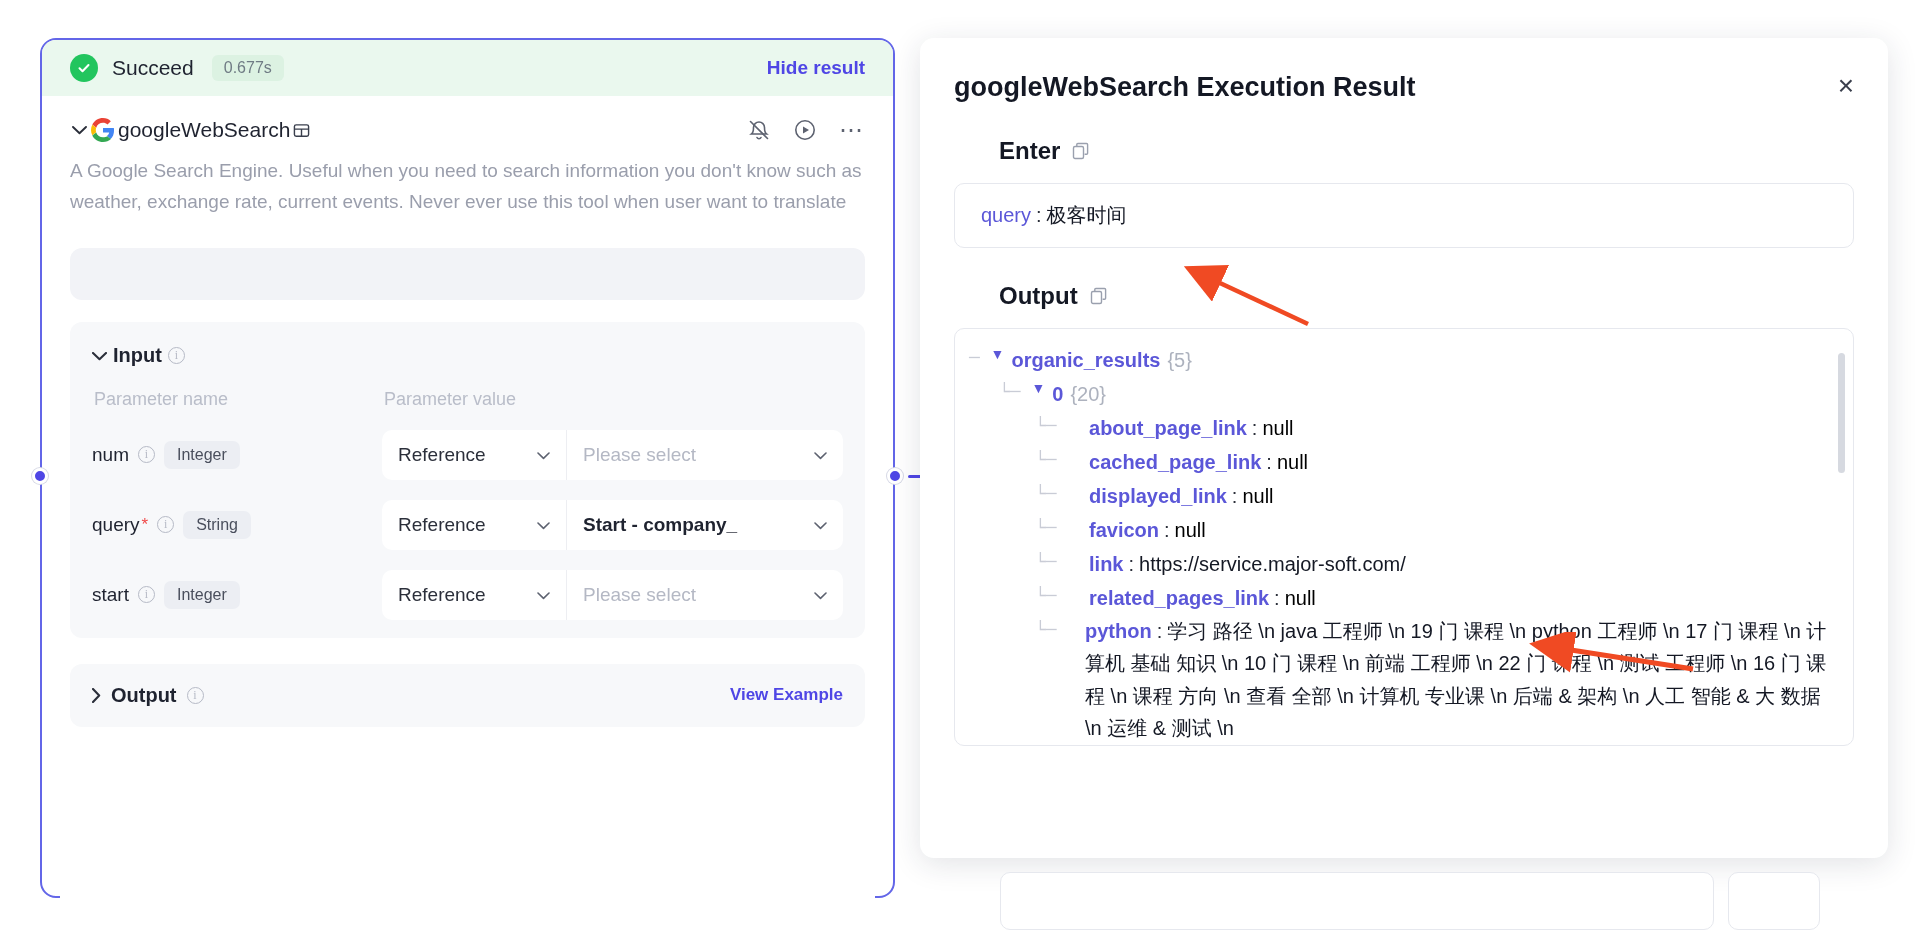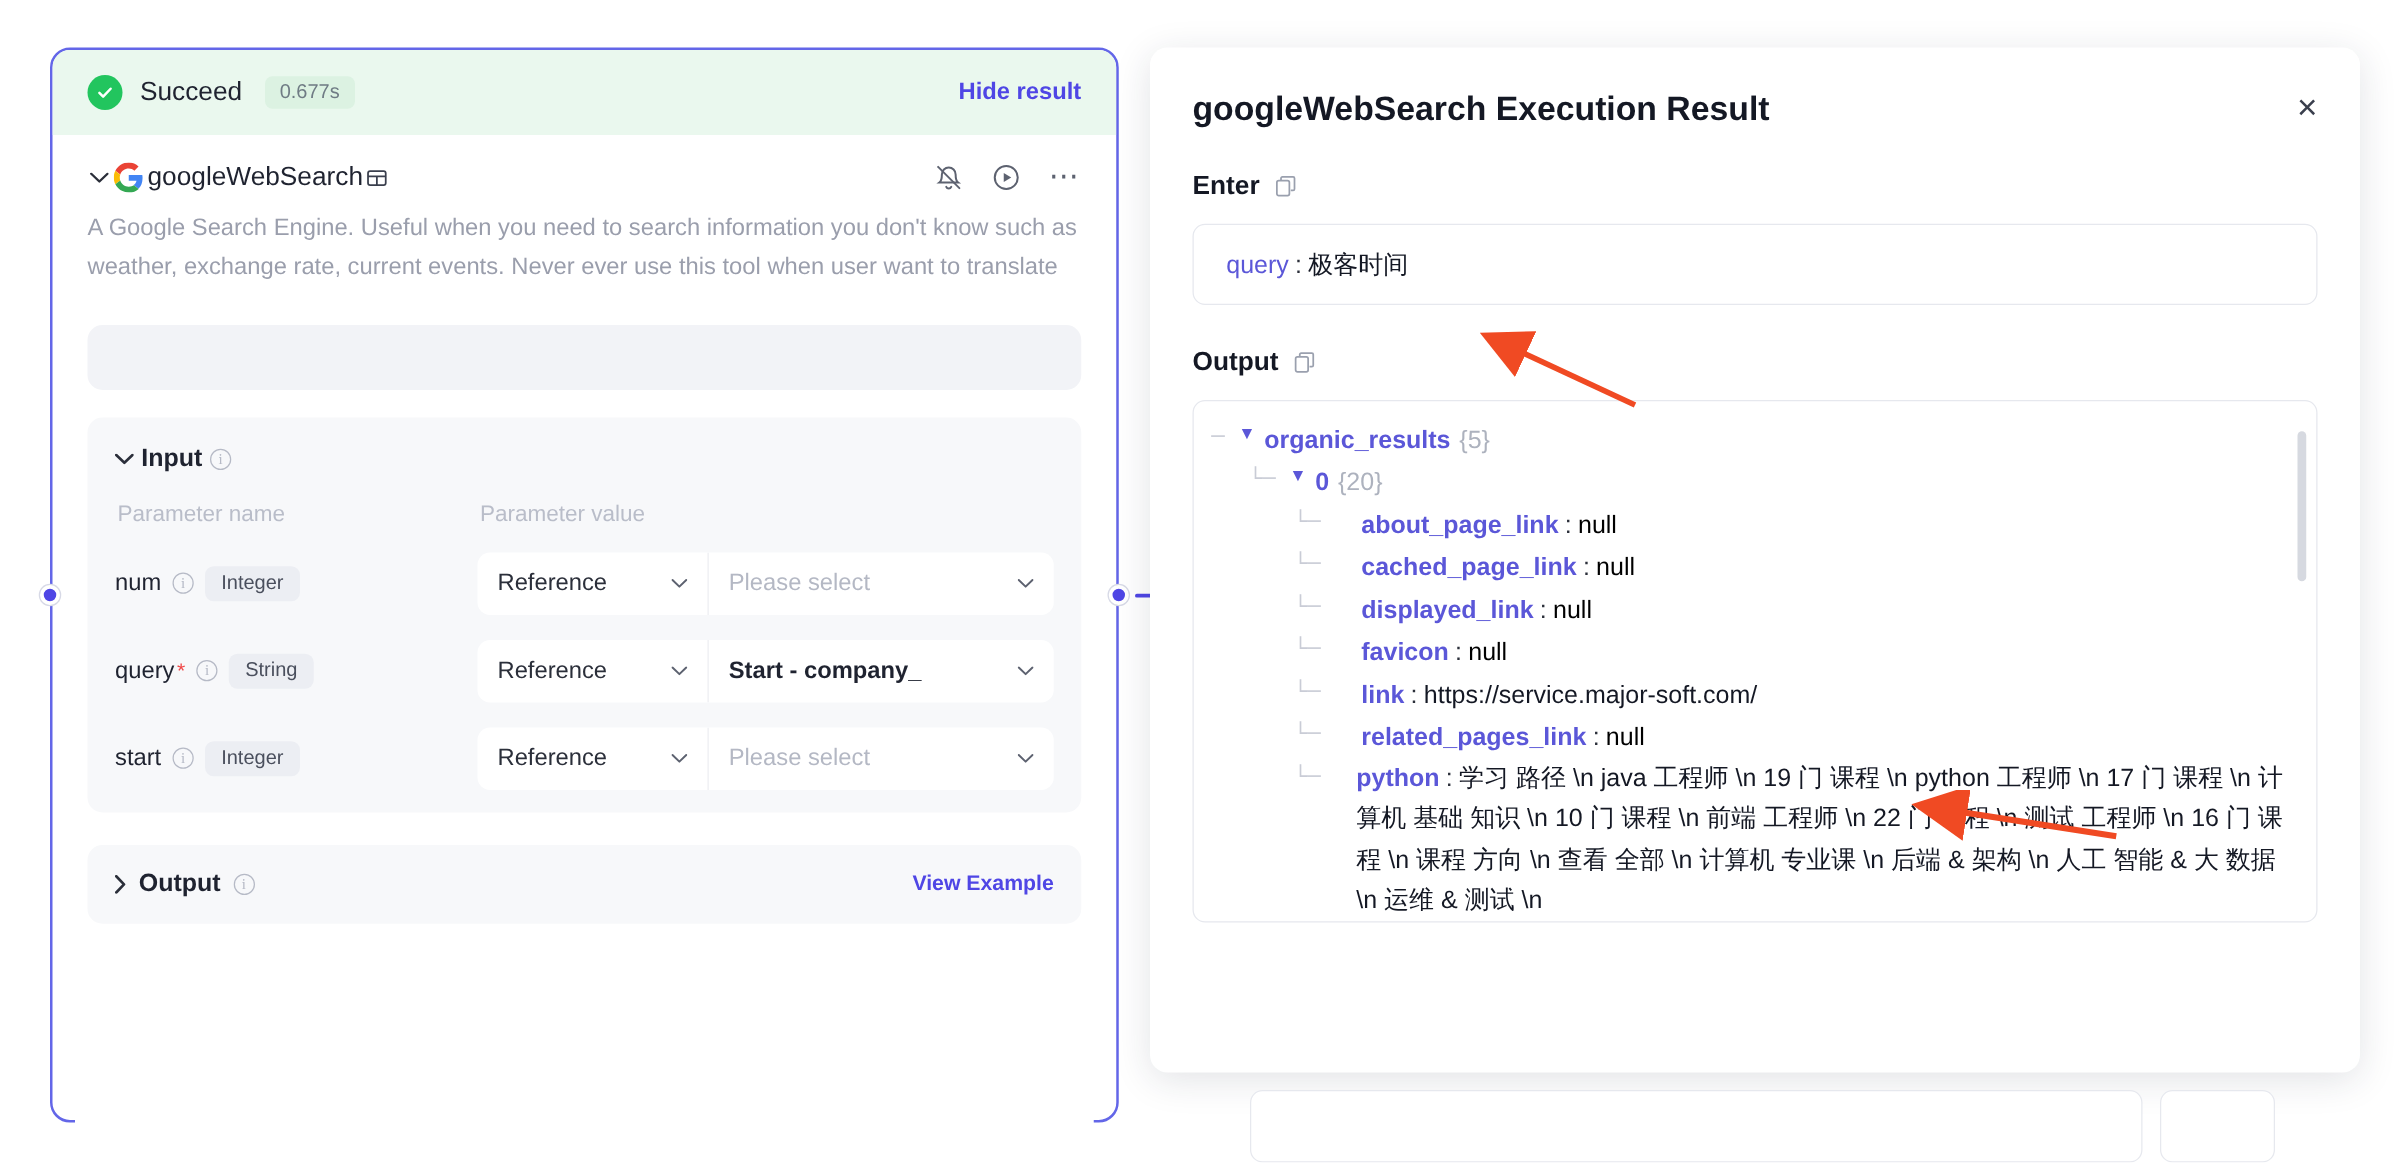--- a/index.html
+++ b/index.html
@@ -20,21 +20,21 @@
     top: 38px;
     width: 855px;
     height: 860px;
     background: #ffffff;
     border: 2px solid #6366e8;
     border-radius: 16px;
     overflow: hidden;
   }
 
   .status-bar {
-    height: 68px;
+    height: 56px;
     background: #eaf8ee;
     display: flex;
     align-items: center;
     padding: 0 28px;
     position: relative;
   }
   .check-circle {
     width: 28px; height: 28px;
     border-radius: 50%;
     background: #22c55e;
@@ -225,21 +225,21 @@
     font-size: 27px; font-weight: 700; color: #141824;
   }
   .rp-close {
     margin-left: auto; font-size: 28px; color: #3a3f4d;
     line-height: 1; cursor: pointer; font-weight: 300;
   }
 
   .sec-label {
     margin-top: 34px;
     display: flex; align-items: center; gap: 12px;
-    font-size: 21px; font-weight: 700; color: #141824;
+    font-size: 24px; font-weight: 700; color: #141824; margin-left: 45px;
   }
   .copy-ic { color: #9aa0ae; display:flex; }
 
   .enter-box {
     margin-top: 18px;
     border: 1px solid #e6e8ee;
     border-radius: 10px;
     padding: 18px 26px;
     font-size: 20px;
   }

